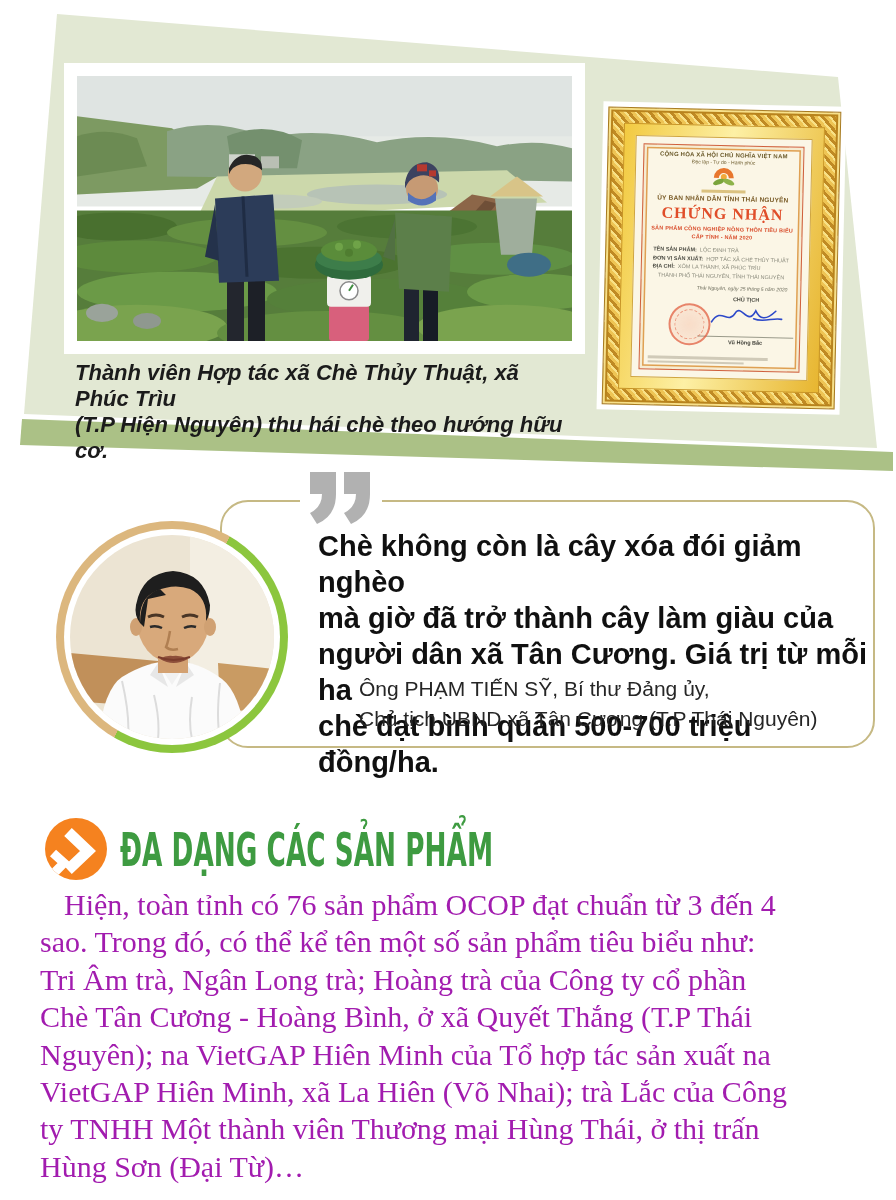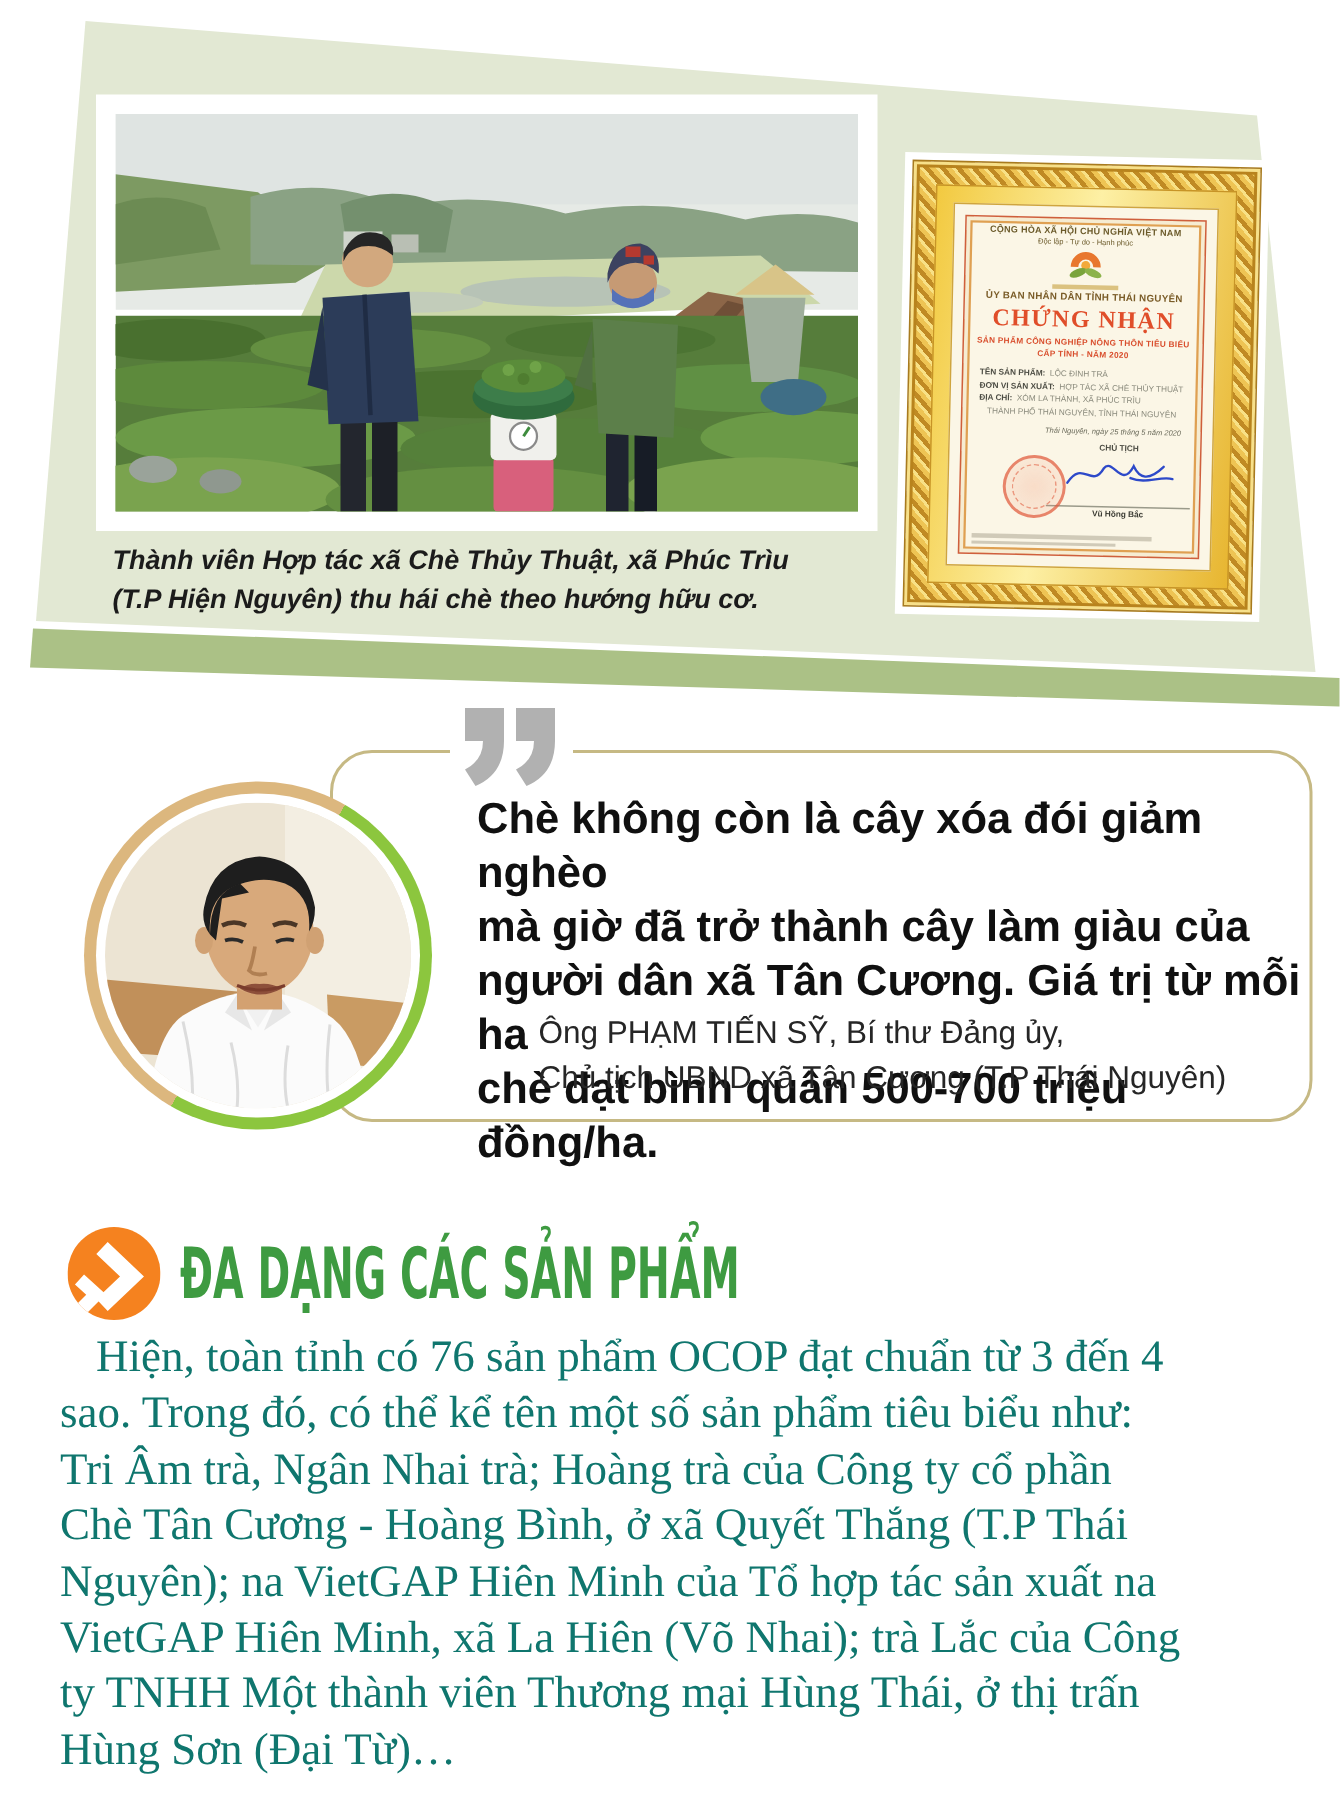--- a/index.html
+++ b/index.html
@@ -9,21 +9,21 @@
 
   
   .decor-svg{position:absolute;left:0;top:0;width:896px;height:1200px;z-index:0;}
 
   
   .photo-frame{left:64px;top:63px;width:521px;height:291px;background:#ffffff;z-index:2;
                padding:13px;box-sizing:border-box;}
   .photo-frame svg{display:block;width:100%;height:100%;}
 
   .caption{left:75px;top:360px;width:500px;z-index:2;
-           font-weight:bold;font-style:italic;font-size:18px;line-height:26px;color:#1b1b1b;}
+           font-weight:bold;font-style:italic;font-size:22px;line-height:26px;color:#1b1b1b;}
 
   
   .cert{left:600px;top:104px;width:243px;height:308px;background:#fff;padding:5px;
         box-sizing:border-box;transform:rotate(1.3deg);z-index:2;}
   .cert-frame{width:100%;height:100%;box-sizing:border-box;padding:15px;border:1px solid #a87b1f;
         background:repeating-linear-gradient(48deg,#c08a24 0 3px,#eec454 3px 6px,#f8e186 6px 8px);
         box-shadow:inset 0 0 0 2px #f7e08a, inset 0 0 0 4px #b8831d;}
   .cert-mat{width:100%;height:100%;box-sizing:border-box;padding:12px;
         background:linear-gradient(100deg,#f2c93f,#fdf0a5 45%,#e7b52f);
         box-shadow:inset 0 0 0 1px #c79427;}
@@ -70,21 +70,21 @@
   .quote-attr{left:318px;top:674px;width:552px;z-index:4;font-size:21px;line-height:30px;color:#262626;margin-left:41px;}
 
   
   .chev-icon{left:45px;top:818px;width:62px;height:62px;z-index:2;}
   .sec-title{left:120px;top:822px;z-index:2;font-family:"DejaVu Sans",sans-serif;
              font-weight:bold;font-size:47px;line-height:56px;color:#3e9b41;white-space:nowrap;
              transform:scaleX(0.56);transform-origin:left center;letter-spacing:0px;}
 
   
   .article{left:40px;top:886px;width:834px;z-index:2;font-family:"Liberation Serif",serif;
-           font-size:30px;line-height:37.4px;color:#0f766e;}
+           font-size:30px;line-height:37.4px;color:#a21caf;}
   .article .ln{white-space:nowrap;}
   .article .ln.first{padding-left:24px;}
 </style>
 </head>
 <body>
 
 <div class="page">
 
   <svg class="decor-svg" viewBox="0 0 896 1200">
     <polygon points="57,14 838,77 877,448 24,414" fill="#e2e8d3"></polygon>
@@ -273,21 +273,21 @@
         <path d="M23,14 L43,33 23,52" stroke="#ffffff" stroke-width="11" fill="none"></path>
         <path d="M8,35 L19,45 8,56" stroke="#ffffff" stroke-width="9" fill="none"></path>
       </g>
     </svg>
   </div>
   <div class="abs sec-title">ĐA DẠNG CÁC SẢN PHẨM</div>
 
   <div class="abs article">
     <div class="ln first">Hiện, toàn tỉnh có 76 sản phẩm OCOP đạt chuẩn từ 3 đến 4</div>
     <div class="ln">sao. Trong đó, có thể kể tên một số sản phẩm tiêu biểu như:</div>
-    <div class="ln">Tri Âm trà, Ngân Nhai trà; Hoàng trà của Công ty cổ phần</div>
+    <div class="ln">Tri Âm trà, Ngân Long trà; Hoàng trà của Công ty cổ phần</div>
     <div class="ln">Chè Tân Cương - Hoàng Bình, ở xã Quyết Thắng (T.P Thái</div>
     <div class="ln">Nguyên); na VietGAP Hiên Minh của Tổ hợp tác sản xuất na</div>
     <div class="ln">VietGAP Hiên Minh, xã La Hiên (Võ Nhai); trà Lắc của Công</div>
     <div class="ln">ty TNHH Một thành viên Thương mại Hùng Thái, ở thị trấn</div>
     <div class="ln">Hùng Sơn (Đại Từ)…</div>
   </div>
 
 </div>
 
 </body></html>

